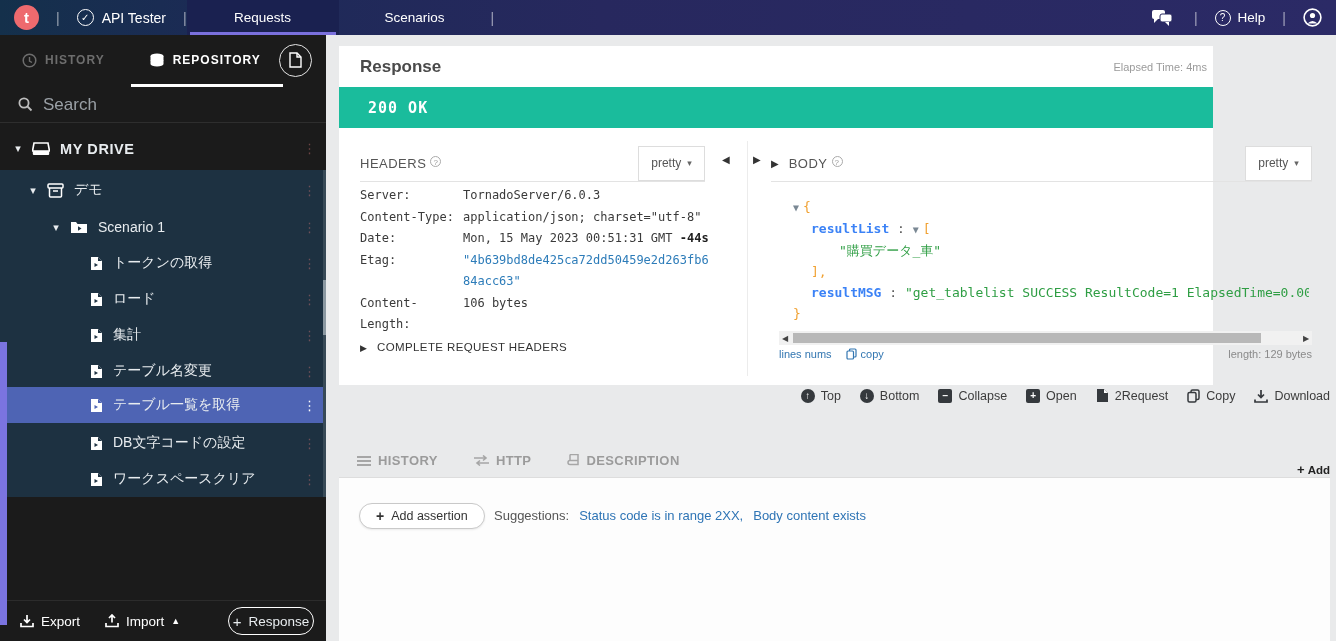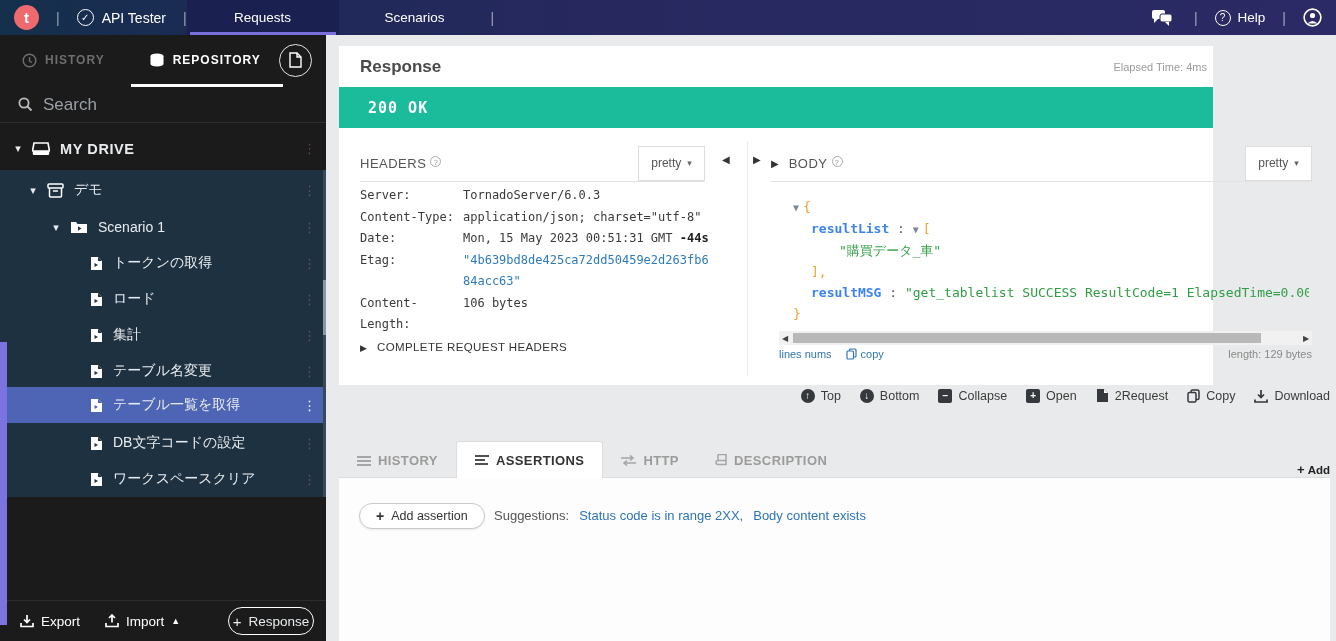--- a/index.html
+++ b/index.html
@@ -504,30 +504,20 @@
     <div class="btab">
       <svg class="ticon8" width="14" height="12" viewBox="0 0 14 12">
         <g stroke="#9b9b9b" stroke-width="2">
             <line x1="0" y1="2" x2="14" y2="2"></line>
             <line x1="0" y1="6" x2="14" y2="6"></line>
             <line x1="0" y1="10" x2="14" y2="10"></line>
           </g>
       </svg>
       <span>HISTORY</span>
     </div>
-    <div class="btab active">
-      <svg class="ticon8" width="14" height="12" viewBox="0 0 14 12">
-        <g stroke="#333" stroke-width="2">
-            <line x1="0" y1="2" x2="14" y2="2"></line>
-            <line x1="0" y1="6" x2="10" y2="6"></line>
-            <line x1="0" y1="10" x2="13" y2="10"></line>
-          </g>
-      </svg>
-      <span>ASSERTIONS</span>
-    </div>
     <div class="btab">
       <svg class="ticon8" width="15" height="11" viewBox="0 0 15 11">
         <path d="M0 3 h11 M9 0.5 L12 3 L9 5.5" fill="none" stroke="#9b9b9b" stroke-width="1.6"></path>
         <path d="M15 8 h-11 M6 5.5 L3 8 L6 10.5" fill="none" stroke="#9b9b9b" stroke-width="1.6"></path>
       </svg>
       <span>HTTP</span>
     </div>
     <div class="btab">
       <svg class="ticon8" width="12" height="13" viewBox="0 0 12 13">
         <path d="M3 0.5 h8 v10 h-8 a2 2 0 0 1 0-4 h8" fill="none" stroke="#9b9b9b" stroke-width="1.5"></path>

